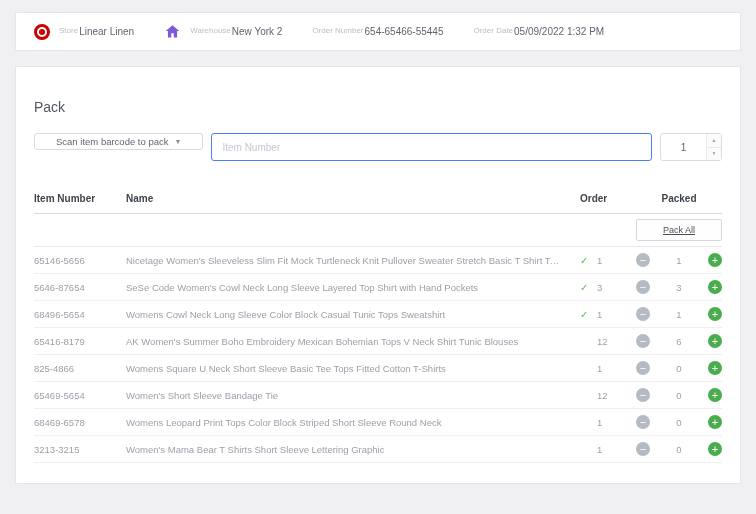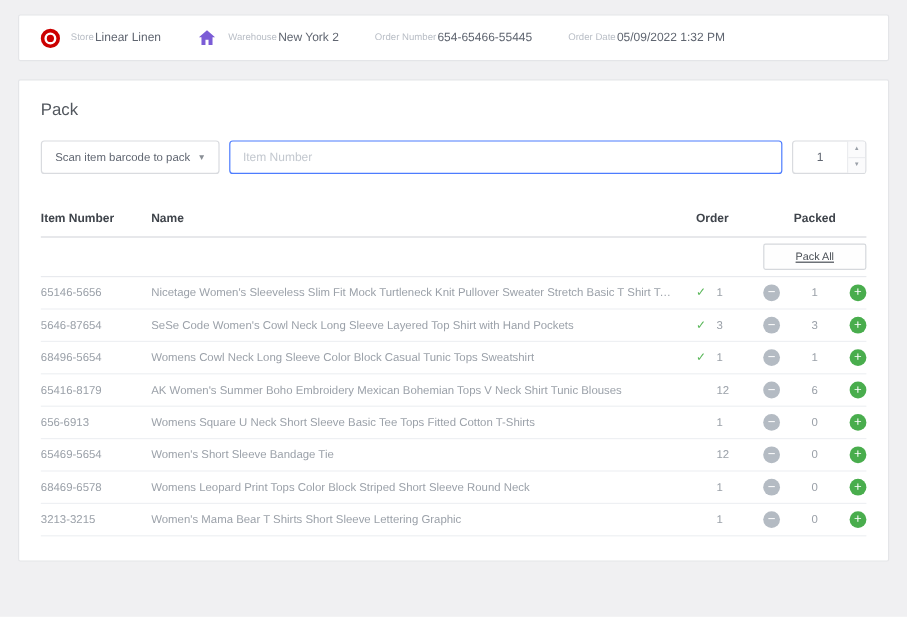--- a/index.html
+++ b/index.html
@@ -21,24 +21,24 @@
   
   .order-bar { padding:10px 18px; margin-bottom:15px; display:flex; align-items:center; gap:30px; }
   .info-group { display:flex; align-items:center; gap:9px; }
   .target-icon { width:16px; height:16px; border:3px solid #cc0000; border-radius:50%; position:relative; flex:0 0 auto; }
   .target-icon::after { content:''; position:absolute; inset:2px; background:#cc0000; border-radius:50%; }
   .info-text { display:flex; flex-direction:row; gap:1px; }
   .info-label { font-size:8px; color:#b9bec6; }
   .info-value { font-size:10px; color:#5f6570; }
   
   .pack-card { padding:16px 18px 20px; }
-  .pack-heading { font-size:14px; font-weight:400; color:#52575e; margin-bottom:18px; }
+  .pack-heading { font-size:14px; font-weight:400; color:#52575e; margin-bottom:18px;margin-top:16px; }
   .scan-row { display:flex; align-items:stretch; gap:8px; margin-bottom:24px; }
   .scan-dropdown {
-    height:28px; padding:0 11px; background:#fff; border:1px solid #d9dbdf; border-radius:3px;
+    height:17px; padding:0 21px; background:#fff; border:1px solid #d9dbdf; border-radius:3px;
     font-size:9.5px; color:#5f6570; display:flex; align-items:center; gap:6px; cursor:pointer;
     font-family:inherit; white-space:nowrap;justify-content:center;
   }
   .caret { font-size:7px; color:#8a8f96; }
   .item-input {
     flex:1; height:28px; border:1px solid #4d7cfe; border-radius:3px; padding:0 10px;
     font-size:10px; color:#5f6570; font-family:inherit; outline:none;
   }
   .item-input::placeholder { color:#c3c8cf; }
   .stepper { width:62px; height:28px; border:1px solid #d9dbdf; border-radius:3px; display:flex; background:#fff; }
@@ -188,21 +188,21 @@
         <span>12</span>
       </div>
       <div class="cell-packed">
         <button class="circle-btn minus">−</button>
         <span class="packed-count">6</span>
         <button class="circle-btn plus">+</button>
       </div>
     </div>
 
     <div class="tgrid trow">
-      <div>656-6913</div>
+      <div>825-4866</div>
       <div class="cell-name">Womens Square U Neck Short Sleeve Basic Tee Tops Fitted Cotton T-Shirts</div>
       <div class="cell-picked">
         <span class="check" style="visibility: hidden;">✓</span>
         <span>1</span>
       </div>
       <div class="cell-packed">
         <button class="circle-btn minus">−</button>
         <span class="packed-count">0</span>
         <button class="circle-btn plus">+</button>
       </div>

